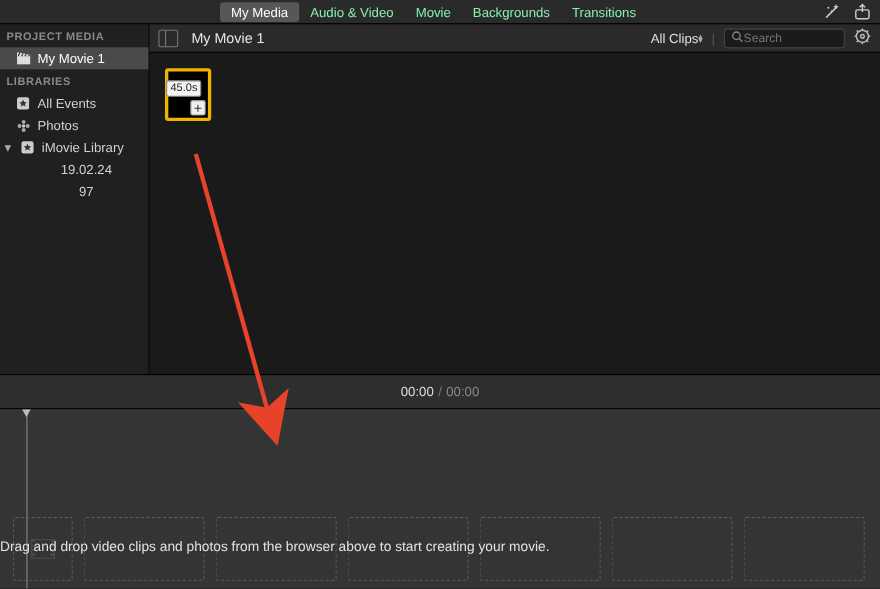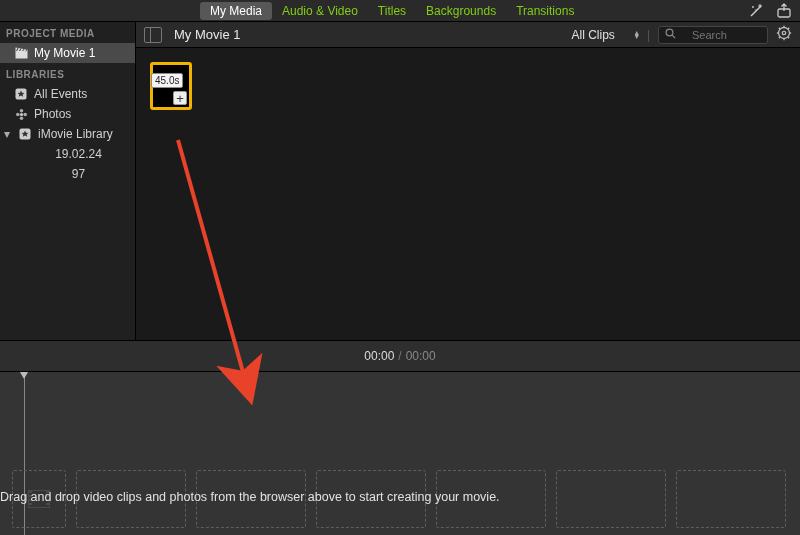--- a/index.html
+++ b/index.html
@@ -10,21 +10,21 @@
     height: 22px;
     background: #2a2a2a;
     border-bottom: 1px solid #000;
     display: flex;
     align-items: center;
     padding-left: 200px;
     position: relative;
   }
   .top-tabs .tab {
     padding: 2px 10px;
-    color: #84cc16;
+    color: #86efac;
     cursor: default;
   }
   .top-tabs .tab.active {
     background: #575757;
     border-radius: 3px;
     color: #fff;
   }
   .top-tabs .right-icons {
     position: absolute;
     right: 8px;
@@ -107,33 +107,33 @@
     left: 5px; top: 0; bottom: 0;
     width: 1px;
     background: #777;
   }
   .browser-title { color: #e8e8e8; font-size: 13px; flex: 0 0 auto; margin-left: 4px;}
   .spacer { flex: 1; }
   .allclips {
     color: #e0e0e0;
     display: flex;
     align-items: center;
-    gap: 20px;
+    gap: 0;
     font-size: 12px;
   }
   .updown { font-size: 8px; line-height: 4px; display:flex; flex-direction:column; color:#aaa;}
   .search-wrap {
     display: flex;
     align-items: center;
     background: #1b1b1b;
     border: 1px solid #444;
     border-radius: 3px;
     height: 18px;
     padding: 0 6px;
-    gap: 16px;
+    gap: 0;
     width: 110px;
   }
   .search-wrap input {
     background: transparent;
     border: none;
     outline: none;
     color: #ccc;
     font-size: 11px;
     width: 100%;
   }
@@ -271,21 +271,21 @@
     width: 800px; height: 535px;
     pointer-events: none;
   }
 </style>
 </head>
 <body>
 
 <div class="top-tabs">
   <div class="tab active">My Media</div>
   <div class="tab">Audio &amp; Video</div>
-  <div class="tab">Titles</div>
+  <div class="tab">Movie</div>
   <div class="tab">Backgrounds</div>
   <div class="tab">Transitions</div>
   <div class="right-icons">
     <span class="magic-icon">
       <svg width="16" height="16" viewBox="0 0 16 16">
           <path d="M3 13 L13 3" stroke="#ccc" stroke-width="1.4"></path>
           <path d="M12 1 L12 5 M10 3 L14 3" stroke="#ccc" stroke-width="1"></path>
           <circle cx="5" cy="4" r="0.9" fill="#ccc"></circle>
           <circle cx="8" cy="7" r="0.7" fill="#ccc"></circle>
         </svg>

